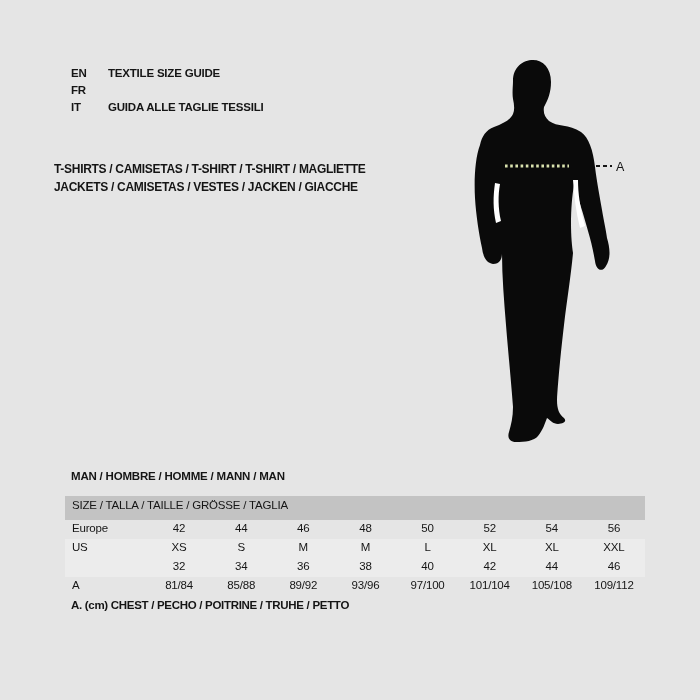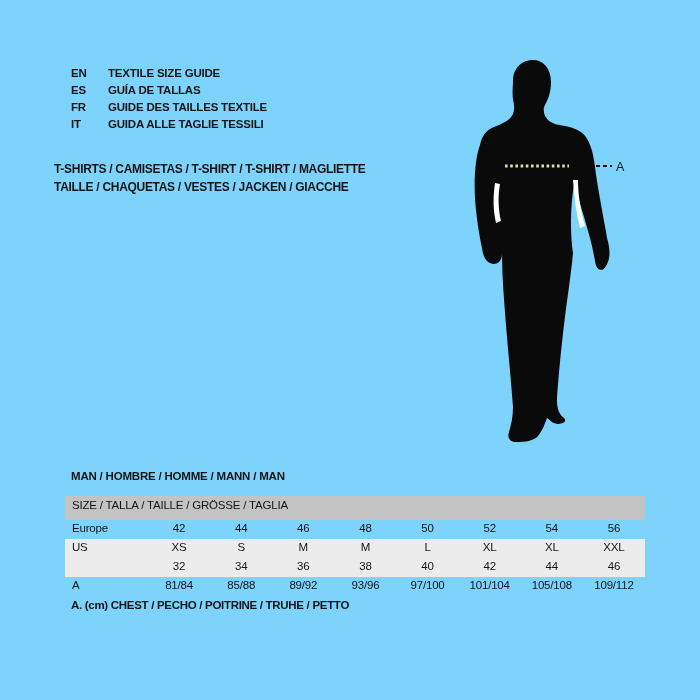--- a/index.html
+++ b/index.html
@@ -1,20 +1,20 @@
 <!DOCTYPE html>
 <html><head>
 <meta charset="utf-8">
 <style>
   html, body { margin: 0; padding: 0; background: #ffffff; }
   .canvas {
     position: relative;
     width: 700px;
     height: 700px;
-    background: #7dd3fc;
+    background: #e5e5e5;
     font-family: "Liberation Sans", sans-serif;
     color: #151515;
     overflow: hidden;
   }
   
   .lang-list {
     position: absolute;
     left: 71px;
     top: 65px;
     font-size: 11.5px;
@@ -90,36 +90,31 @@
 <body>
 
 <div class="canvas">
 
   <div class="lang-list">
     <div class="lang-row">
       <span class="code">EN</span>
       <span class="label">TEXTILE SIZE GUIDE</span>
     </div>
     <div class="lang-row">
-      <span class="code">ES</span>
-      <span class="label">GUÍA DE TALLAS</span>
-    </div>
-    <div class="lang-row">
       <span class="code">FR</span>
-      <span class="label">GUIDE DES TAILLES TEXTILE</span>
     </div>
     <div class="lang-row">
       <span class="code">IT</span>
       <span class="label">GUIDA ALLE TAGLIE TESSILI</span>
     </div>
   </div>
 
   <div class="garments">
     <div>T-SHIRTS / CAMISETAS / T-SHIRT / T-SHIRT / MAGLIETTE</div>
-    <div>TAILLE / CHAQUETAS / VESTES / JACKEN / GIACCHE</div>
+    <div>JACKETS / CAMISETAS / VESTES / JACKEN / GIACCHE</div>
   </div>
 
   <div class="figure">
     <svg width="180" height="400" viewBox="0 0 180 400" xmlns="http://www.w3.org/2000/svg">
       <path fill="#0a0a0a" d="
         M78,10
         C88,10 96,18 96,32
         C96,42 93,50 89,57
         C88,63 90,67 94,71
         C102,77 114,74 126,82

